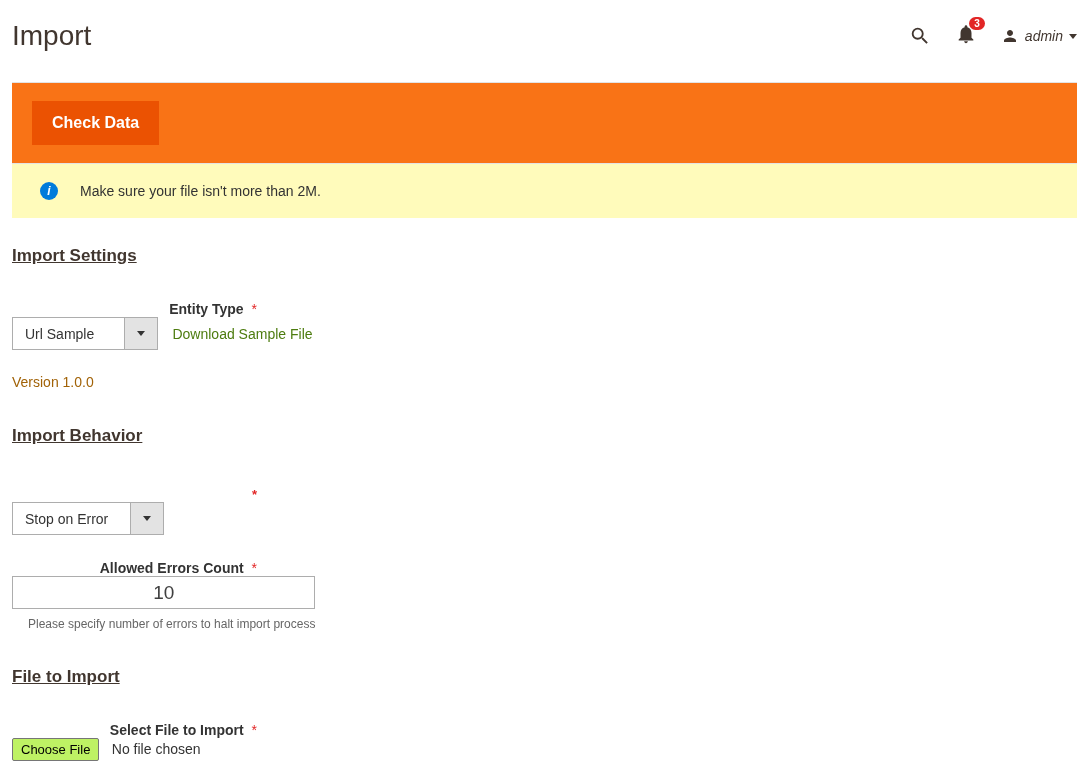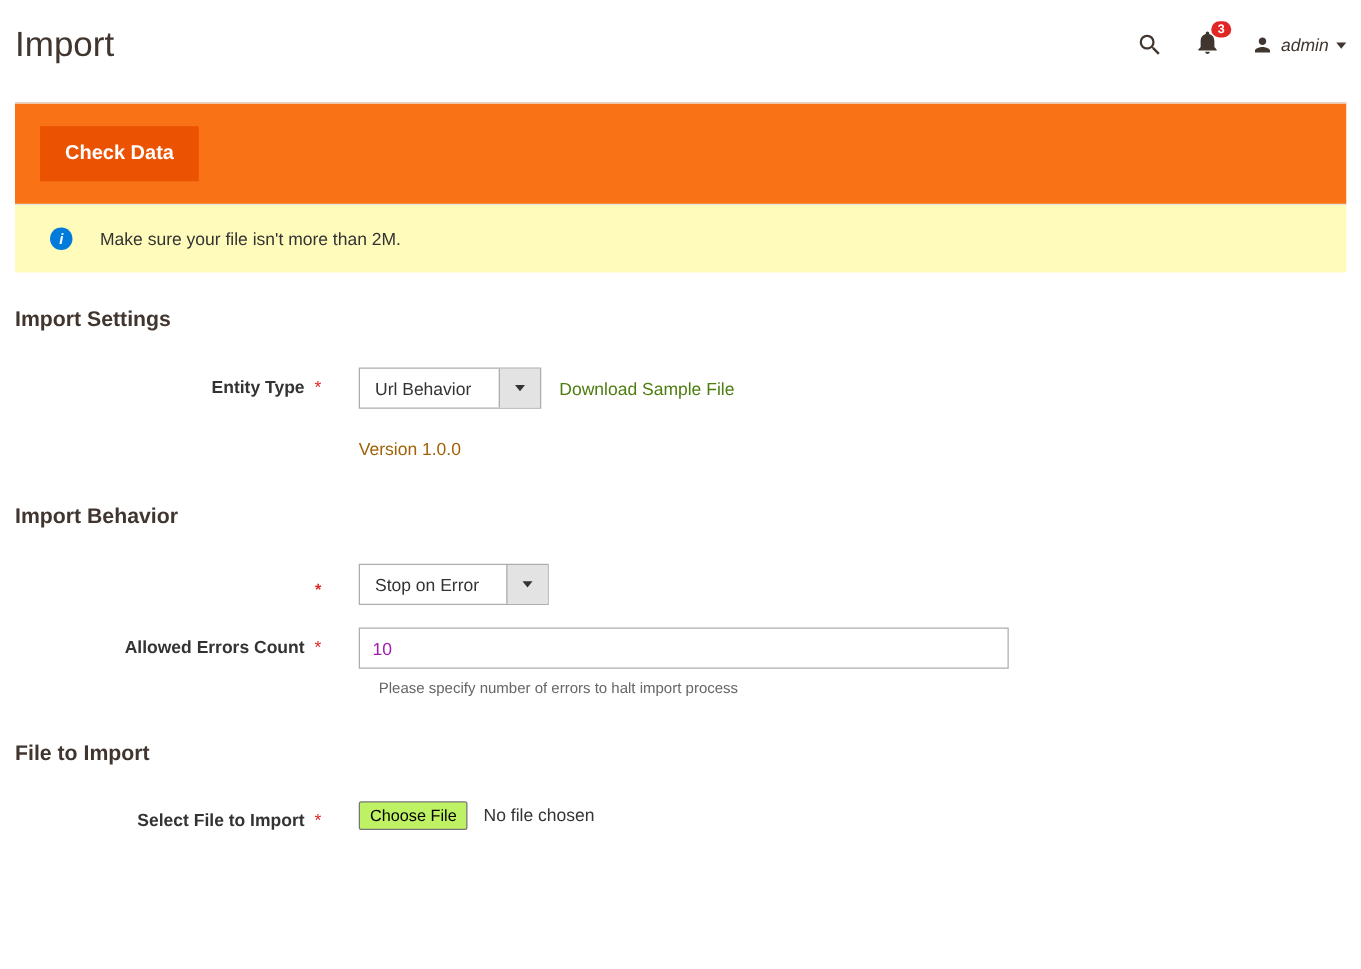--- a/index.html
+++ b/index.html
@@ -11,33 +11,33 @@
 .bell-wrap { position: relative; cursor: pointer; }
 .badge { position: absolute; top: -6px; right: -8px; background: #e22626; color: #fff; border-radius: 9px; font-size: 10px; font-weight: 700; padding: 1px 5px; min-width: 14px; text-align: center; }
 .user-menu { display: flex; align-items: center; gap: 6px; cursor: pointer; font-size: 14px; color: #41362f; font-style: italic; }
 .user-svg { width: 18px; height: 18px; fill: #41362f; }
 .caret-down { width: 0; height: 0; border-left: 4px solid transparent; border-right: 4px solid transparent; border-top: 5px solid #41362f; }
 .action-bar { background: #f97316; border-top: 1px solid #e3e3e3; border-bottom: 1px solid #e3e3e3; padding: 18px 20px; display: flex; justify-content: flex-start; }
 .btn-primary { background: #eb5202; color: #fff; border: none; padding: 13px 20px; font-size: 16px; font-weight: 600; cursor: pointer; }
 .notice { background: #fffbbb; padding: 18px 20px; display: flex; align-items: center; gap: 22px; margin-bottom: 28px; }
 .notice-icon { width: 18px; height: 18px; border-radius: 50%; background: #007bdb; color: #fff; font-weight: 700; font-size: 12px; display: flex; align-items: center; justify-content: center; font-style: italic; flex-shrink: 0; margin-left: 8px; }
 .notice-text { font-size: 14px; color: #333; }
-.section-title { font-size: 17px; font-weight: 600; color: #41362f; margin: 0 0 28px 0; }
-.form-row { display: flex; align-items: flex-start; margin-bottom: 18px; }
+.section-title { font-size: 17px; font-weight: 600; color: #41362f; margin: 0 0 28px 0; text-decoration: underline; }
+.form-row { display: flex; align-items: flex-start; margin-bottom: 18px; flex-direction: column; }
 .form-label { width: 275px; text-align: right; padding-right: 30px; font-size: 14px; color: #333; font-weight: 600; padding-top: 7px; position: relative; }
 .required-mark { color: #e22626; margin-left: 4px; font-weight: 400; }
 .form-field { flex: 1; max-width: 520px; }
 .select-wrap { display: inline-flex; align-items: stretch; border: 1px solid #adadad; background: #fff; height: 33px; }
 .select-text { padding: 0 12px; font-size: 14px; display: flex; align-items: center; min-width: 110px; }
 .select-btn { width: 33px; background: #e3e3e3; border-left: 1px solid #adadad; display: flex; align-items: center; justify-content: center; cursor: pointer; }
 .select-caret { width: 0; height: 0; border-left: 4px solid transparent; border-right: 4px solid transparent; border-top: 5px solid #333; }
 .sample-link { color: #4d7c0f; font-size: 14px; margin-left: 10px; text-decoration: none; cursor: pointer; vertical-align: middle; }
 .version-note { font-size: 14px; color: #a16207; margin-top: 24px; }
 .section { margin-bottom: 36px; }
-.text-input { width: 100%; height: 33px; border: 1px solid #adadad; padding: 0 10px; font-size: 14px; color: #a21caf; }
+.text-input { width: 100%; height: 33px; border: 1px solid #adadad; padding: 0 10px; font-size: 19px; color: #404040; text-align: center; }
 .help-text { font-size: 12px; color: #666; margin-top: 8px; margin-left: 16px; }
 .req-below { color: #e22626; font-size: 13px; margin-top: 6px; }
 .file-btn { background: #bef264; border: 1px solid #767676; padding: 3px 8px; font-size: 13px; cursor: pointer; border-radius: 2px; margin-right: 8px; }
 .file-status { font-size: 14px; color: #333; }
 .ent-select .select-text { min-width: 111px; }
 .beh-select .select-text { min-width: 111px; }
 .err-select .select-text { min-width: 117px; }
 </style>
 </head>
 <body>
@@ -75,21 +75,21 @@
 
 <div class="section">
   <h2 class="section-title">Import Settings</h2>
   <div class="form-row">
     <div class="form-label">
       <span>Entity Type</span>
       <span class="required-mark">*</span>
     </div>
     <div class="form-field">
       <div class="select-wrap ent-select">
-        <div class="select-text">Url Behavior</div>
+        <div class="select-text">Url Sample</div>
         <div class="select-btn">
             <div class="select-caret"></div>
           </div>
       </div>
       <a class="sample-link">Download Sample File</a>
       <div class="version-note">Version 1.0.0</div>
     </div>
   </div>
 </div>
 

